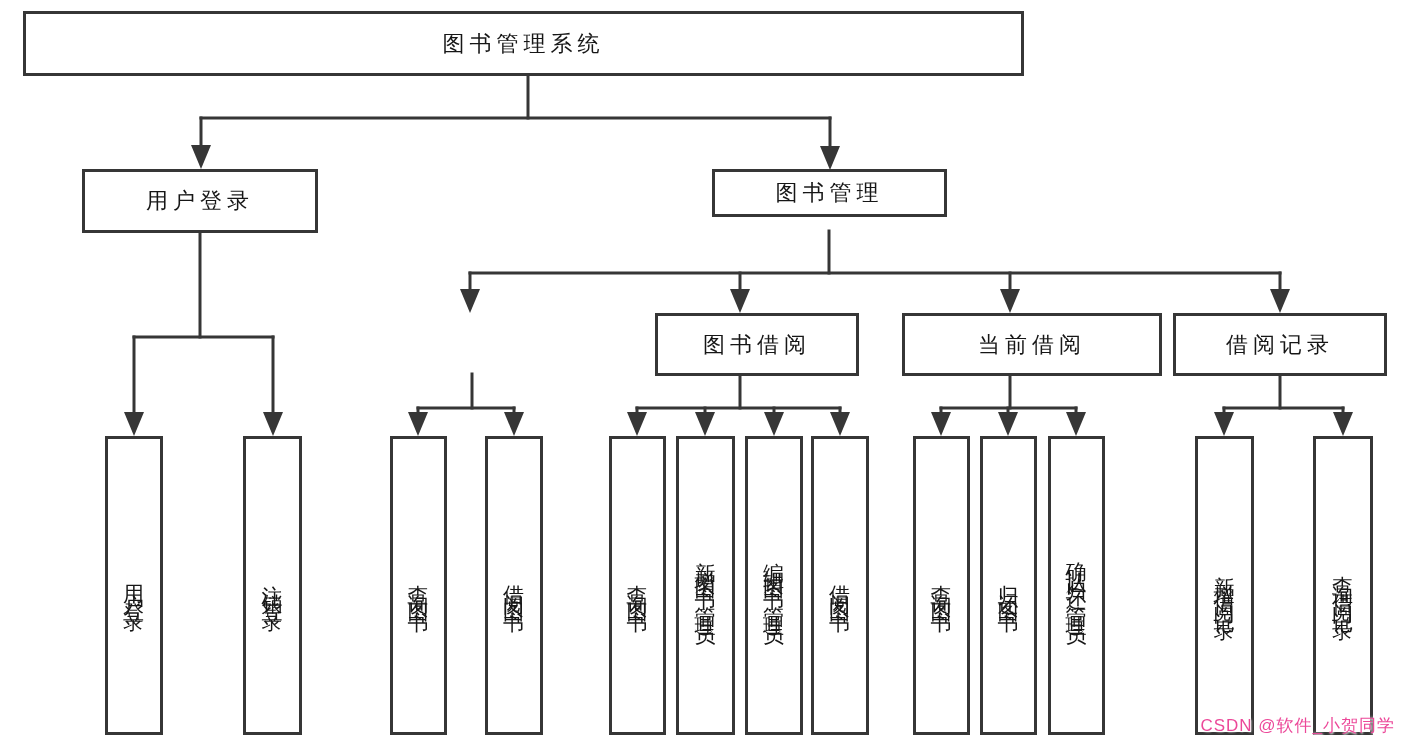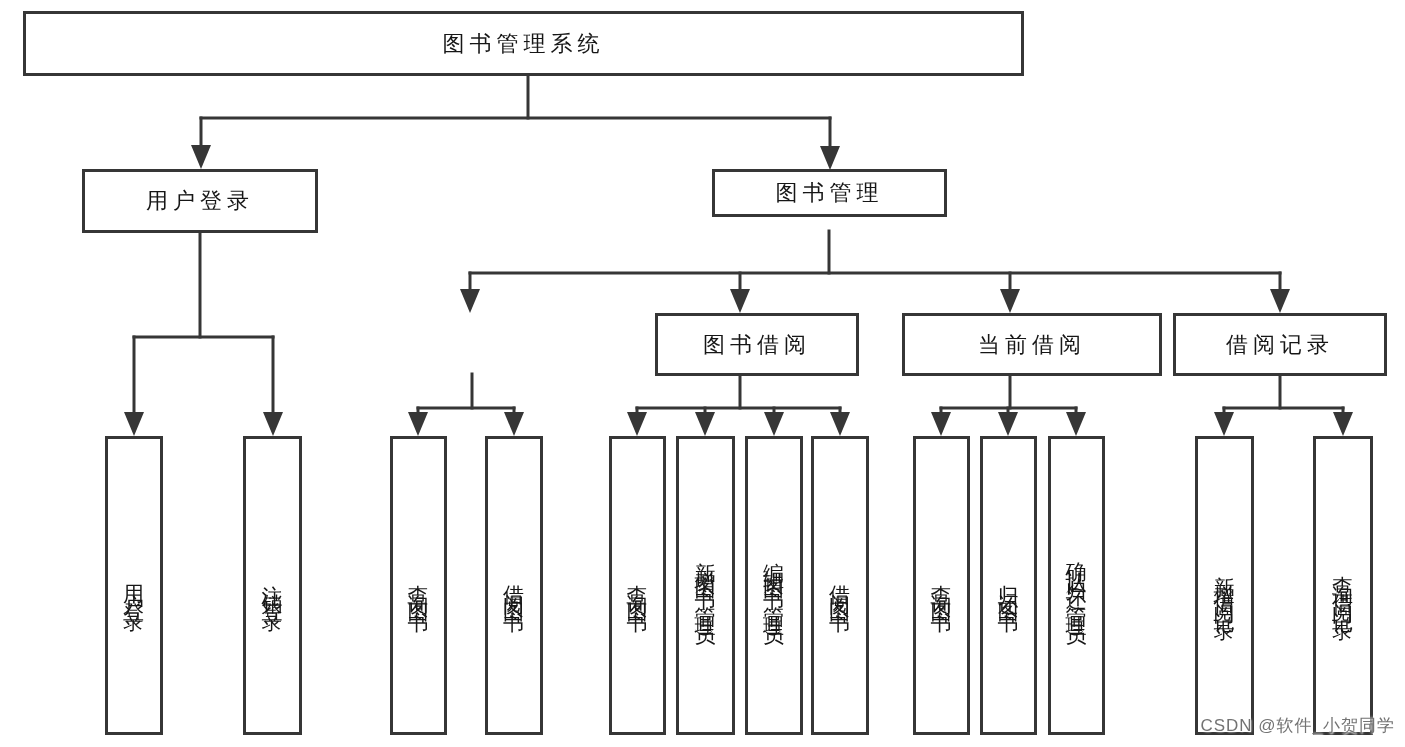--- a/index.html
+++ b/index.html
@@ -33,21 +33,21 @@
     font-size: 21px;
     letter-spacing: 9px;
     line-height: 1;
   }
   #watermark {
     position: absolute;
     top: 714px;
     right: 10px;
     font-size: 17px;
     letter-spacing: 1px;
-    color: #737373;
+    color: #ec4899;
     text-shadow: 0 0 3px rgba(255,255,255,0.95), 1px 1px 2px rgba(255,255,255,0.9);
     white-space: nowrap;
     margin-left: 12px;
   }
 </style>
 </head>
 <body>
 
 <div id="canvas">
 

